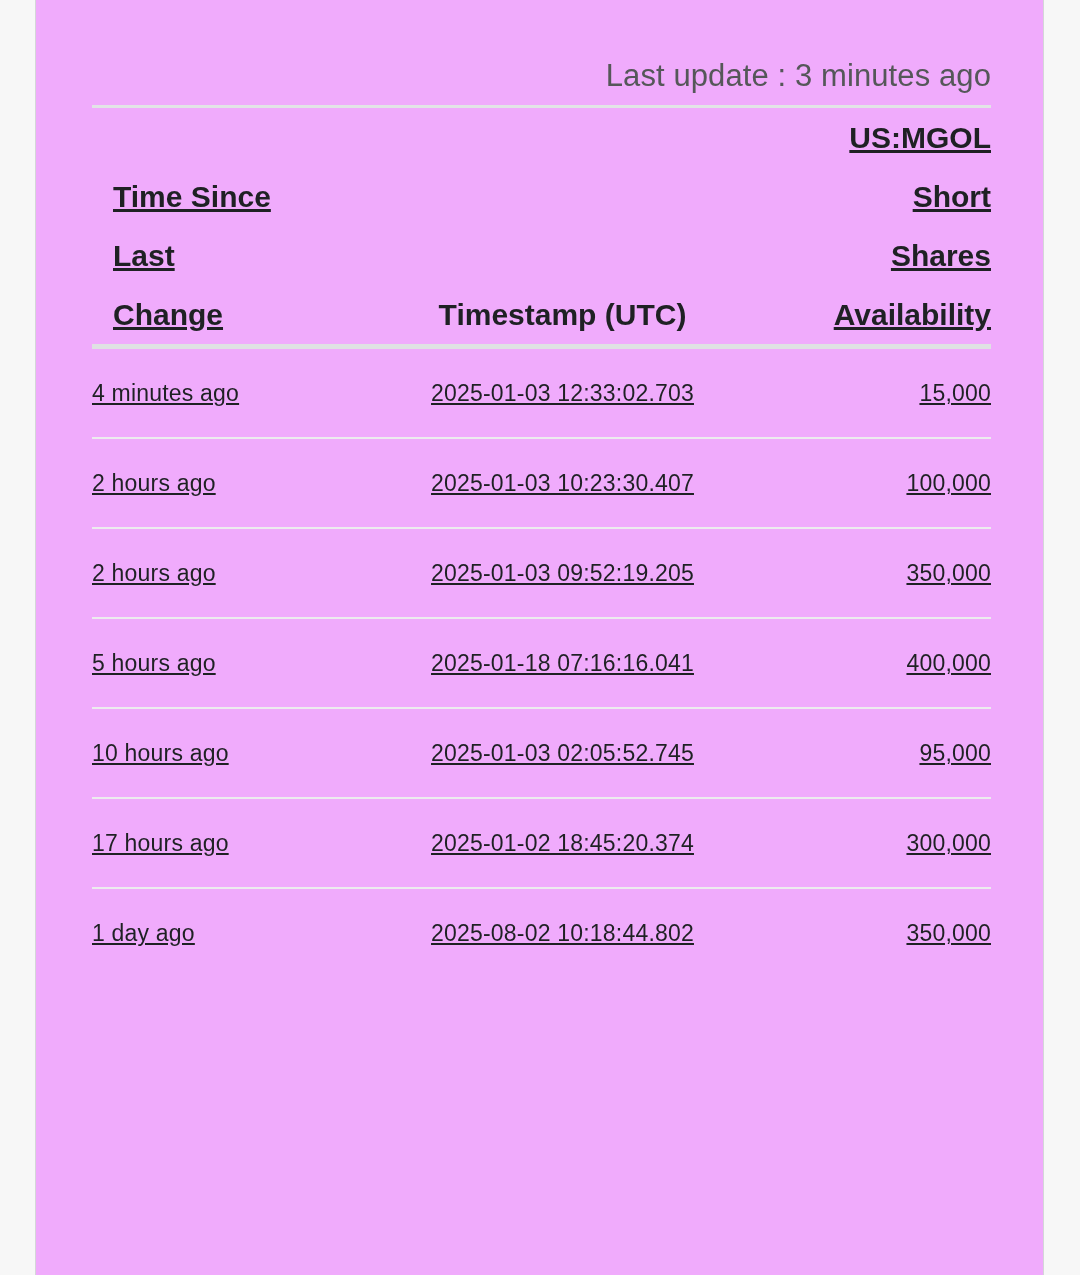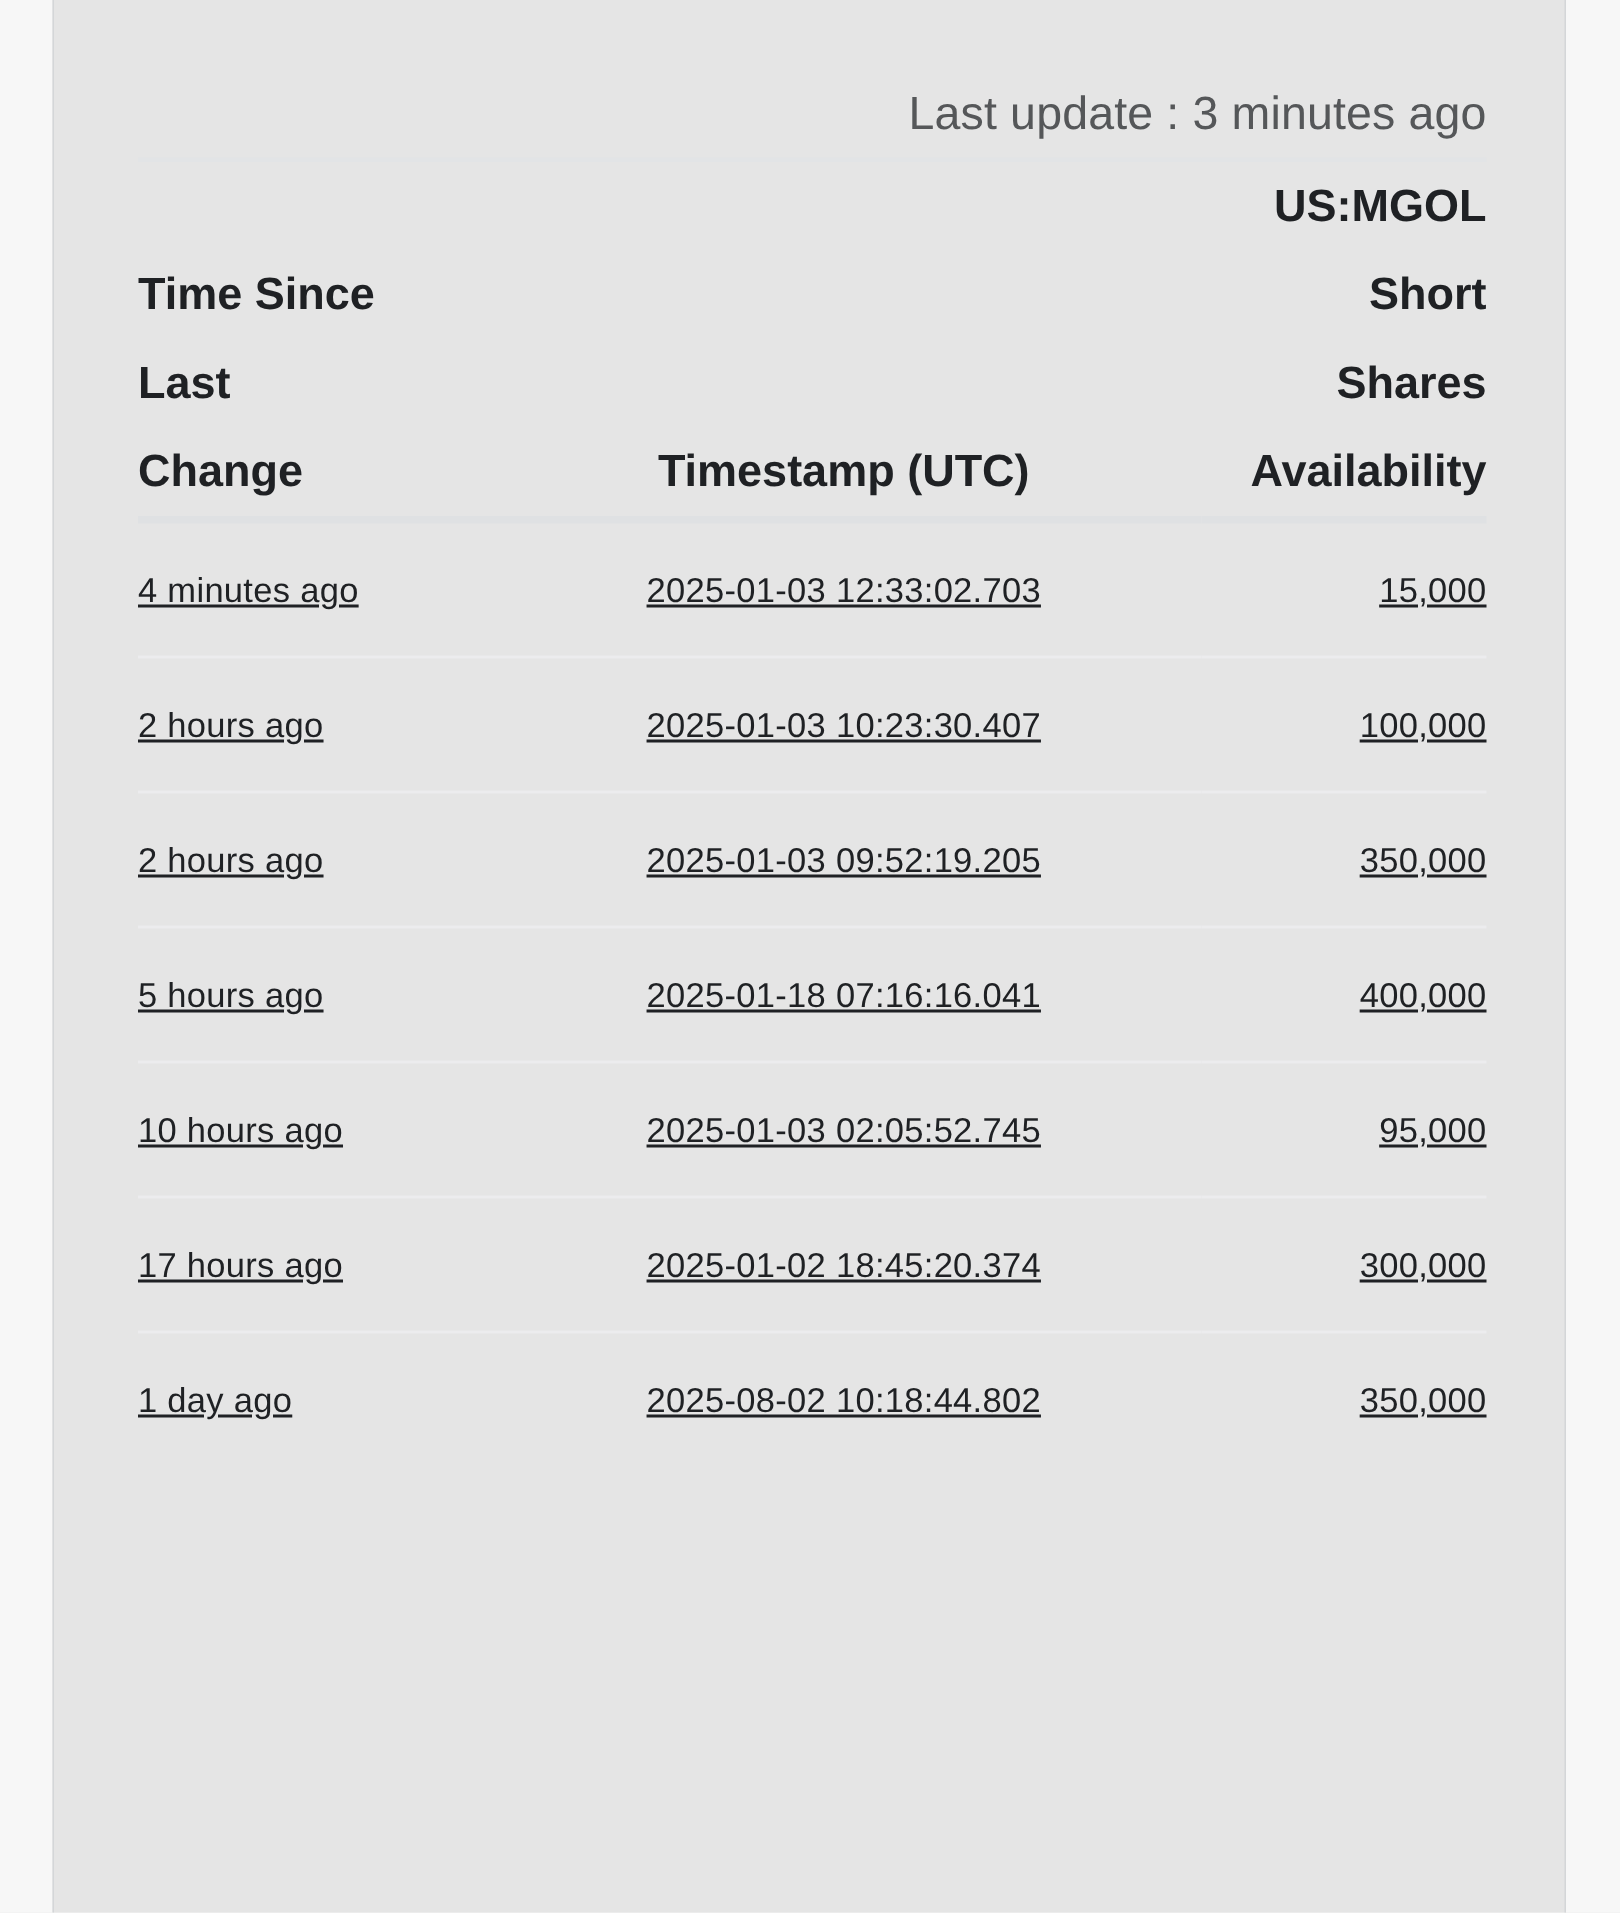--- a/index.html
+++ b/index.html
@@ -22,21 +22,21 @@
     width: 1080px;
     height: 1275px;
     background: #f7f7f7;
   }
   .content-pane {
     position: absolute;
     left: 35px;
     top: 0;
     width: 1009px;
     height: 1275px;
-    background: #e5e5e5;
+    background: #f0abfc;
     border-left: 1px solid #d4d6d8;
     border-right: 1px solid #d4d6d8;
     box-sizing: border-box;
   }
 
   
   .last-update {
     position: absolute;
     left: 56px;
     top: 56px;
@@ -70,41 +70,41 @@
     border-top: 3px solid #e2e4e6;
     border-bottom: 5px solid #dfe1e3;
   }
   .col-since   { width: 232px; text-align: left;  }
   .col-stamp   { width: 477px; text-align: center;  padding-left: 0 !important; }
   .col-value   { width: 190px; text-align: right; }
 
   .data-table thead .th-inner {
     display: block;
   }
-  .data-table thead th.col-since .th-inner { padding-right: 8px; }
+  .data-table thead th.col-since .th-inner { padding-right: 8px; margin-left: 21px; }
 
   .data-table tbody td {
     font-size: 23px;
     font-weight: normal;
     color: #1f2124;
     line-height: 88px;
     height: 88px;
     padding: 0;
     border-bottom: 2px solid #ececee;
     white-space: nowrap;
     letter-spacing: 0.2px;
     text-decoration: underline;
   }
   .data-table tbody tr:last-child td {
     border-bottom: none;
     margin-top: 15px;
   }
 
   
-  .hdr-line { display: block; }
+  .hdr-line { display: block; text-decoration: underline; }
 </style>
 </head>
 <body>
 
 <div class="page-frame">
   <div class="content-pane">
 
     <div class="last-update">Last update : 3 minutes ago</div>
 
     <table class="data-table">

